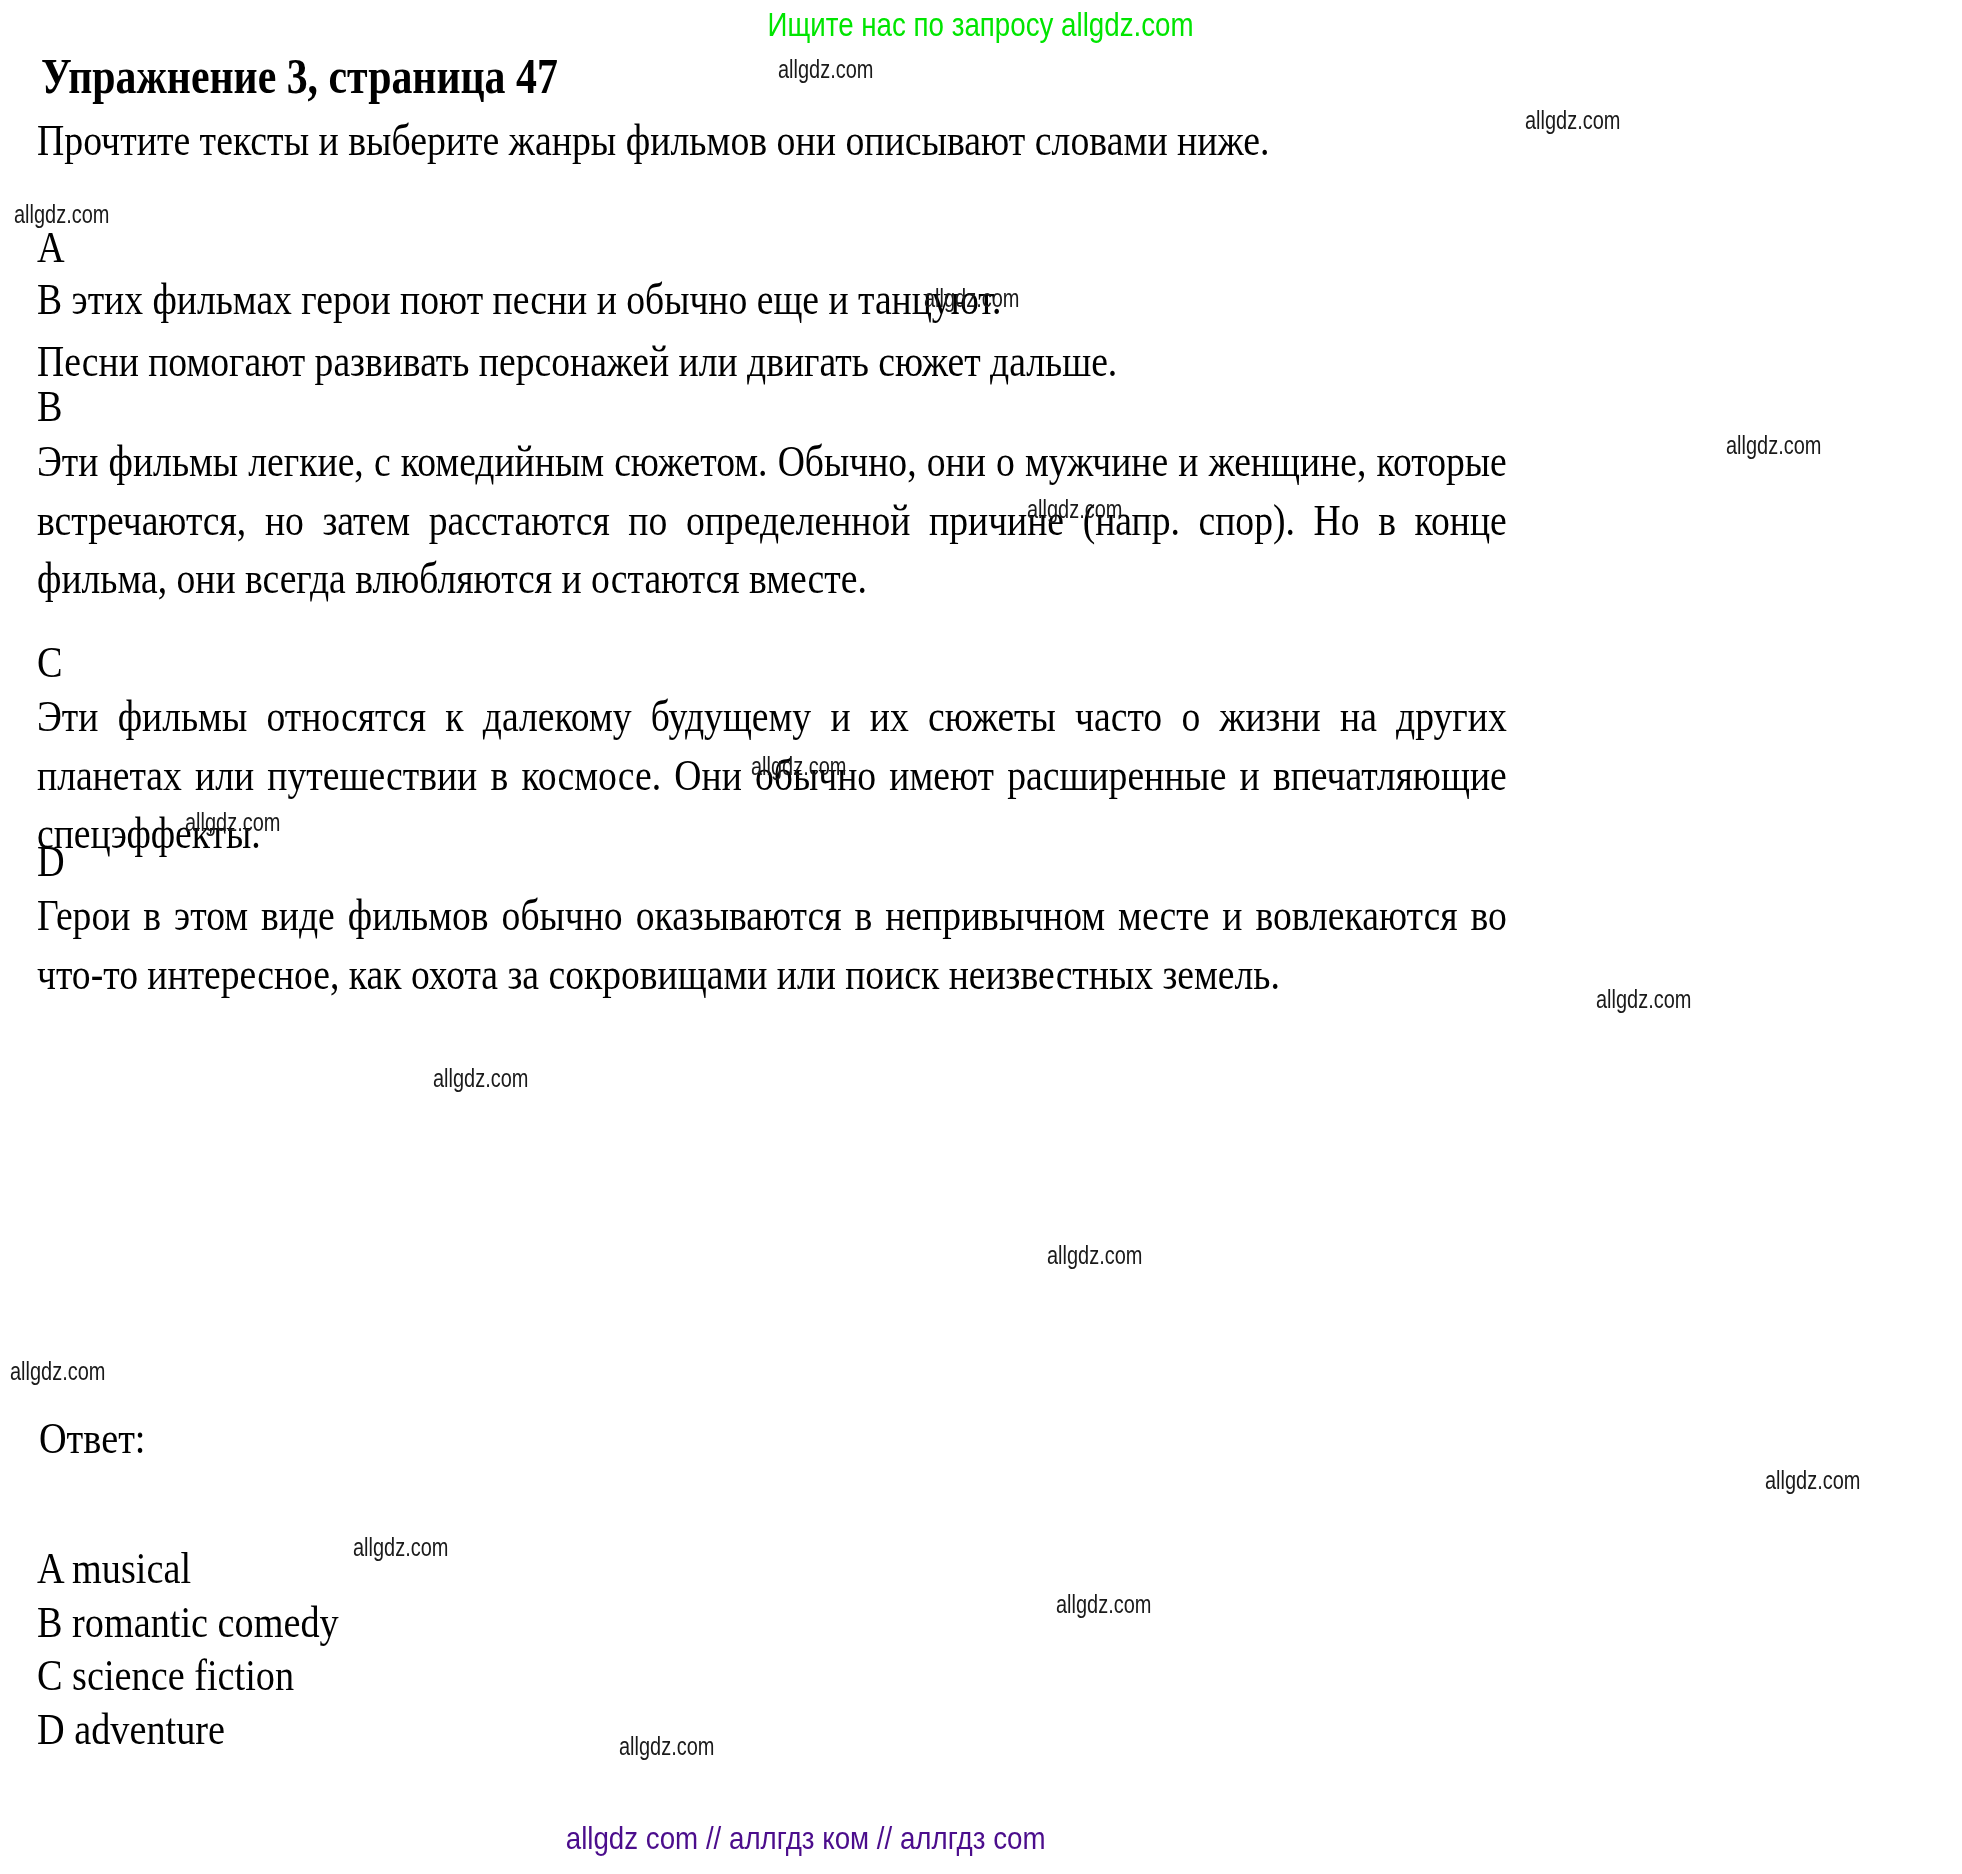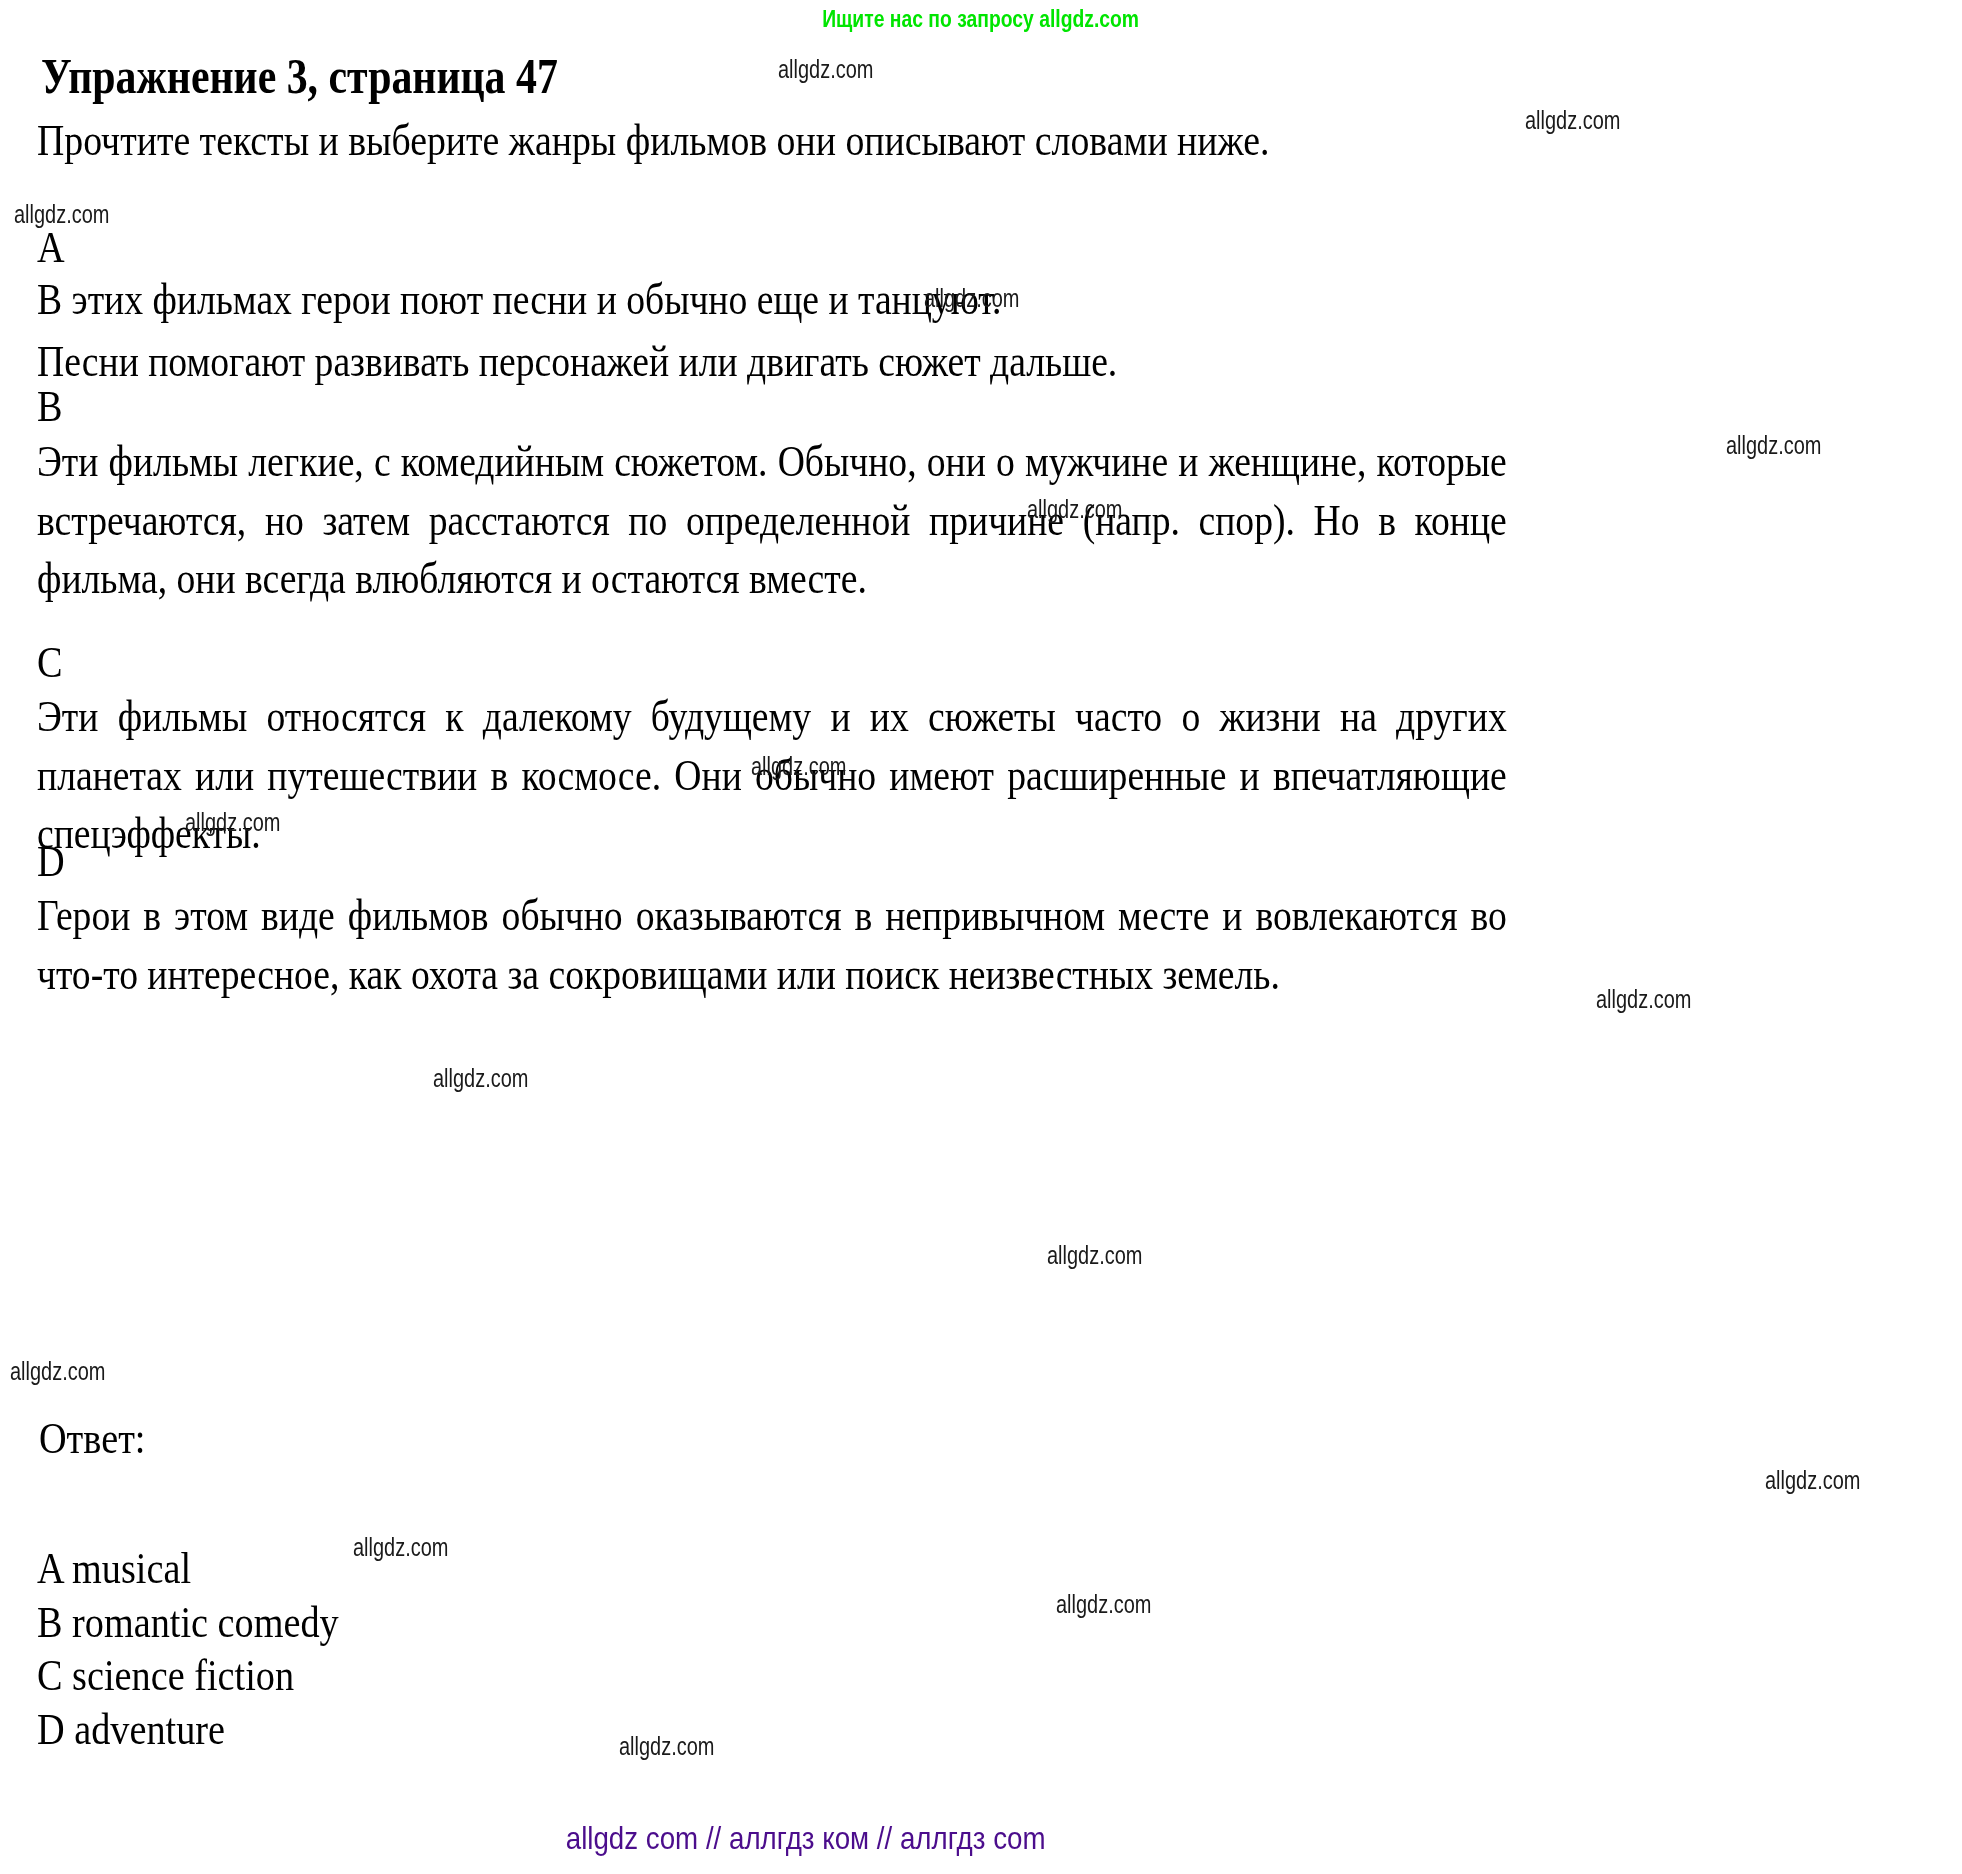--- a/index.html
+++ b/index.html
@@ -29,24 +29,23 @@
     letter-spacing: 0px;
   }
 
   .topbanner {
     position: absolute;
     left: 0;
     top: 5.9px;
     width: 1962px;
     text-align: center;
     font-family: "Liberation Sans", "DejaVu Sans", sans-serif;
-    font-size: 23px;
+    font-size: 33px;
     color: #00e500;
     white-space: nowrap;
-    font-weight: bold;
   }
   .topbanner span {
     display: inline-block;
     transform: scaleX(0.84);
   }
 
   
   .doc {
     position: absolute;
     left: 0;

